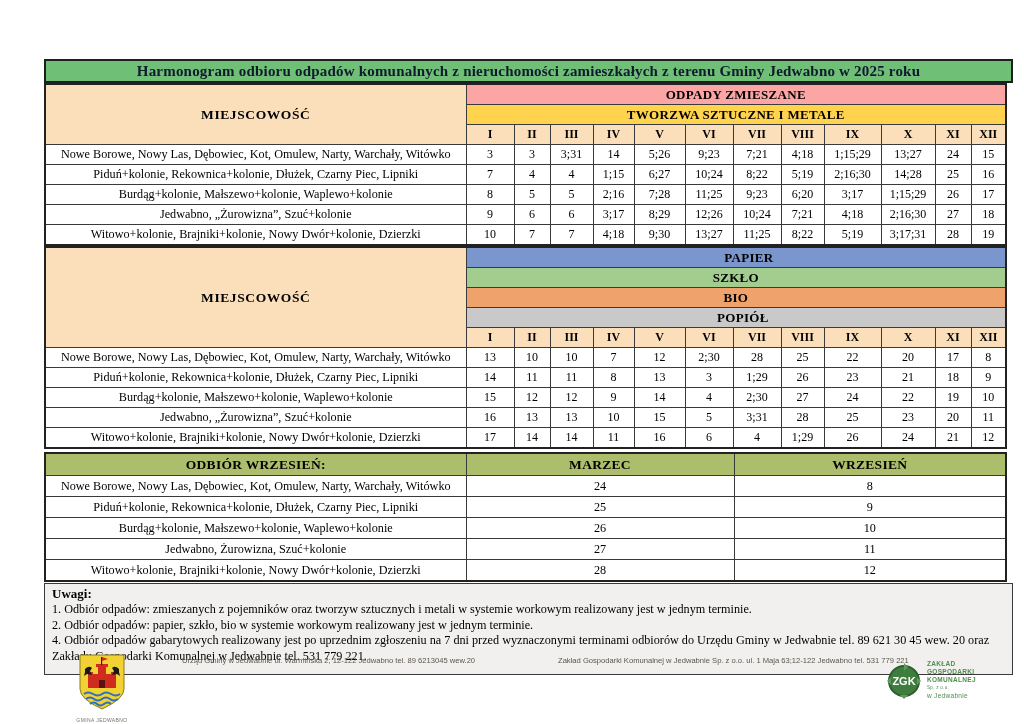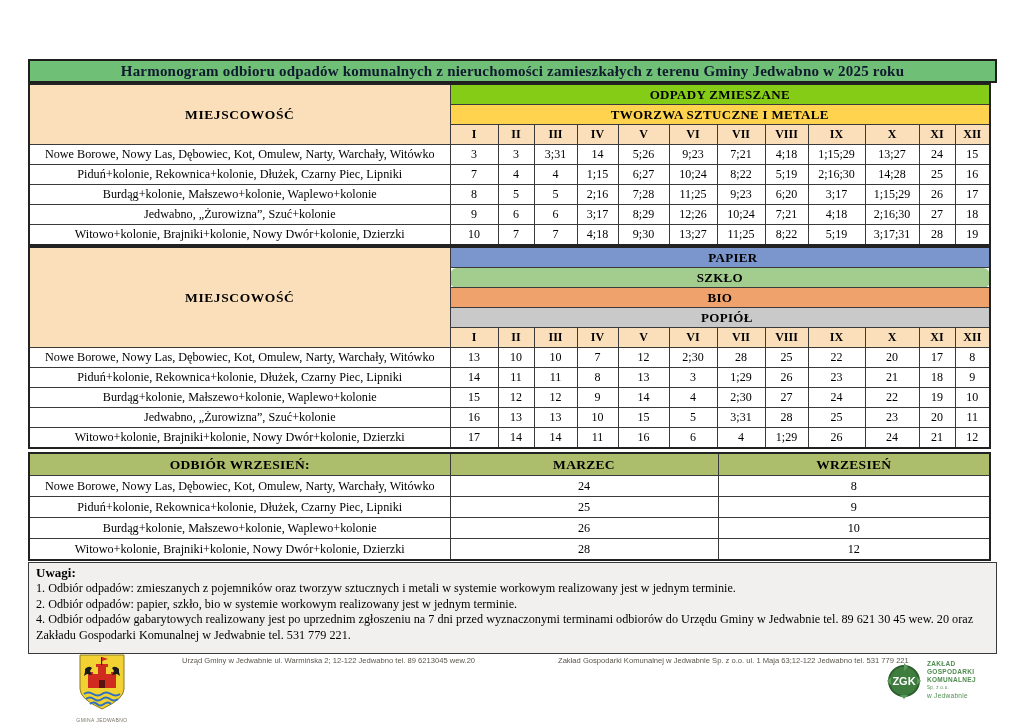--- a/index.html
+++ b/index.html
@@ -1,41 +1,41 @@
 <!DOCTYPE html>
 <html><head>
 <meta charset="utf-8">
 <style>
   html,body { margin:0; padding:0; background:#e8e8e8; }
   .page {
     position:relative; width:1024px; height:724px; background:#ffffff;
     font-family:"Liberation Serif", serif; color:#000; overflow:hidden;
     margin:0 auto;
   }
-  .doc { position:absolute; left:28px; top:59px; width:969px; }
+  .doc { position:absolute; left:44px; top:59px; width:969px; }
 
   .title-bar {
     box-sizing:border-box; height:24px; background:#6fbf77;
     border:2px solid #1e1e1e; text-align:center; font-weight:bold;
     font-size:15px; line-height:20px; color:#101a2e; letter-spacing:0.2px;
   }
 
   table { border-collapse:collapse; table-layout:fixed; width:961px; }
   td {
     border:1px solid #3a3a3a; padding:0 2px; text-align:center;
     vertical-align:middle; overflow:hidden; white-space:nowrap;
   }
   .sched { border:2px solid #222; }
 
   .miejsc { background:#fbdfbb; font-weight:bold; font-size:13.5px; letter-spacing:0.6px; }
   .cat    { font-weight:bold; font-size:13px; height:19px; letter-spacing:0.3px; }
-  .cat-gray   { background:#84cc16; }
+  .cat-gray   { background:#fca5a5; }
   .cat-yellow { background:#ffd34d; }
   .cat-papier { background:#7b96cd;padding-left:28px; }
-  .cat-szklo  { background:#a2cd8e;border-radius:7px; }
+  .cat-szklo  { background:#a2cd8e; }
   .cat-bio    { background:#efa26b; }
   .cat-popiol { background:#c9c9c9;padding-left:16px; }
   .m   { background:#fbdfbb; font-weight:bold; font-size:12px; height:19px; }
   .loc { font-size:12.2px; height:19px; }
   .d   { font-size:12px; }
   .sched tbody tr:last-child td { border-bottom:2px solid #222; }
 
   .gab { border:2px solid #222; margin-top:3px; }
   .gab-h { background:#acbe6b; font-weight:bold; font-size:13.5px; height:21px; letter-spacing:0.3px; }
   .gd  { font-size:12.2px; height:20px; }
@@ -330,20 +330,25 @@
           </tr>
           <tr>
             <td class="gd loc">Piduń+kolonie, Rekownica+kolonie, Dłużek, Czarny Piec, Lipniki</td>
             <td class="gd">25</td>
             <td class="gd">9</td>
           </tr>
           <tr>
             <td class="gd loc">Burdąg+kolonie, Małszewo+kolonie, Waplewo+kolonie</td>
             <td class="gd">26</td>
             <td class="gd">10</td>
+          </tr>
+          <tr>
+            <td class="gd loc">Jedwabno, Żurowizna, Szuć+kolonie</td>
+            <td class="gd">27</td>
+            <td class="gd">11</td>
           </tr>
           <tr>
             <td class="gd loc">Witowo+kolonie, Brajniki+kolonie, Nowy Dwór+kolonie, Dzierzki</td>
             <td class="gd">28</td>
             <td class="gd">12</td>
           </tr>
         </tbody>
     </table>
 
     <div class="uwagi">

